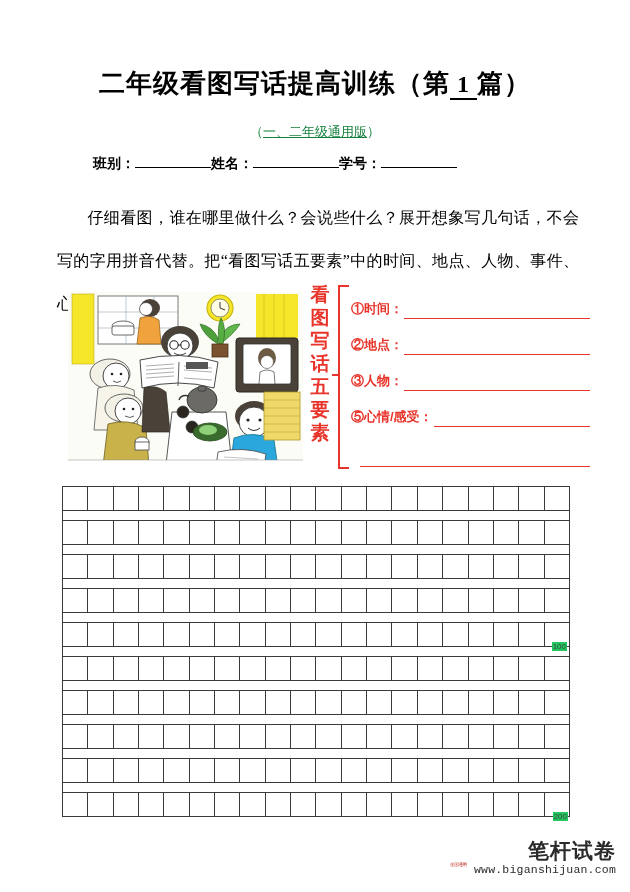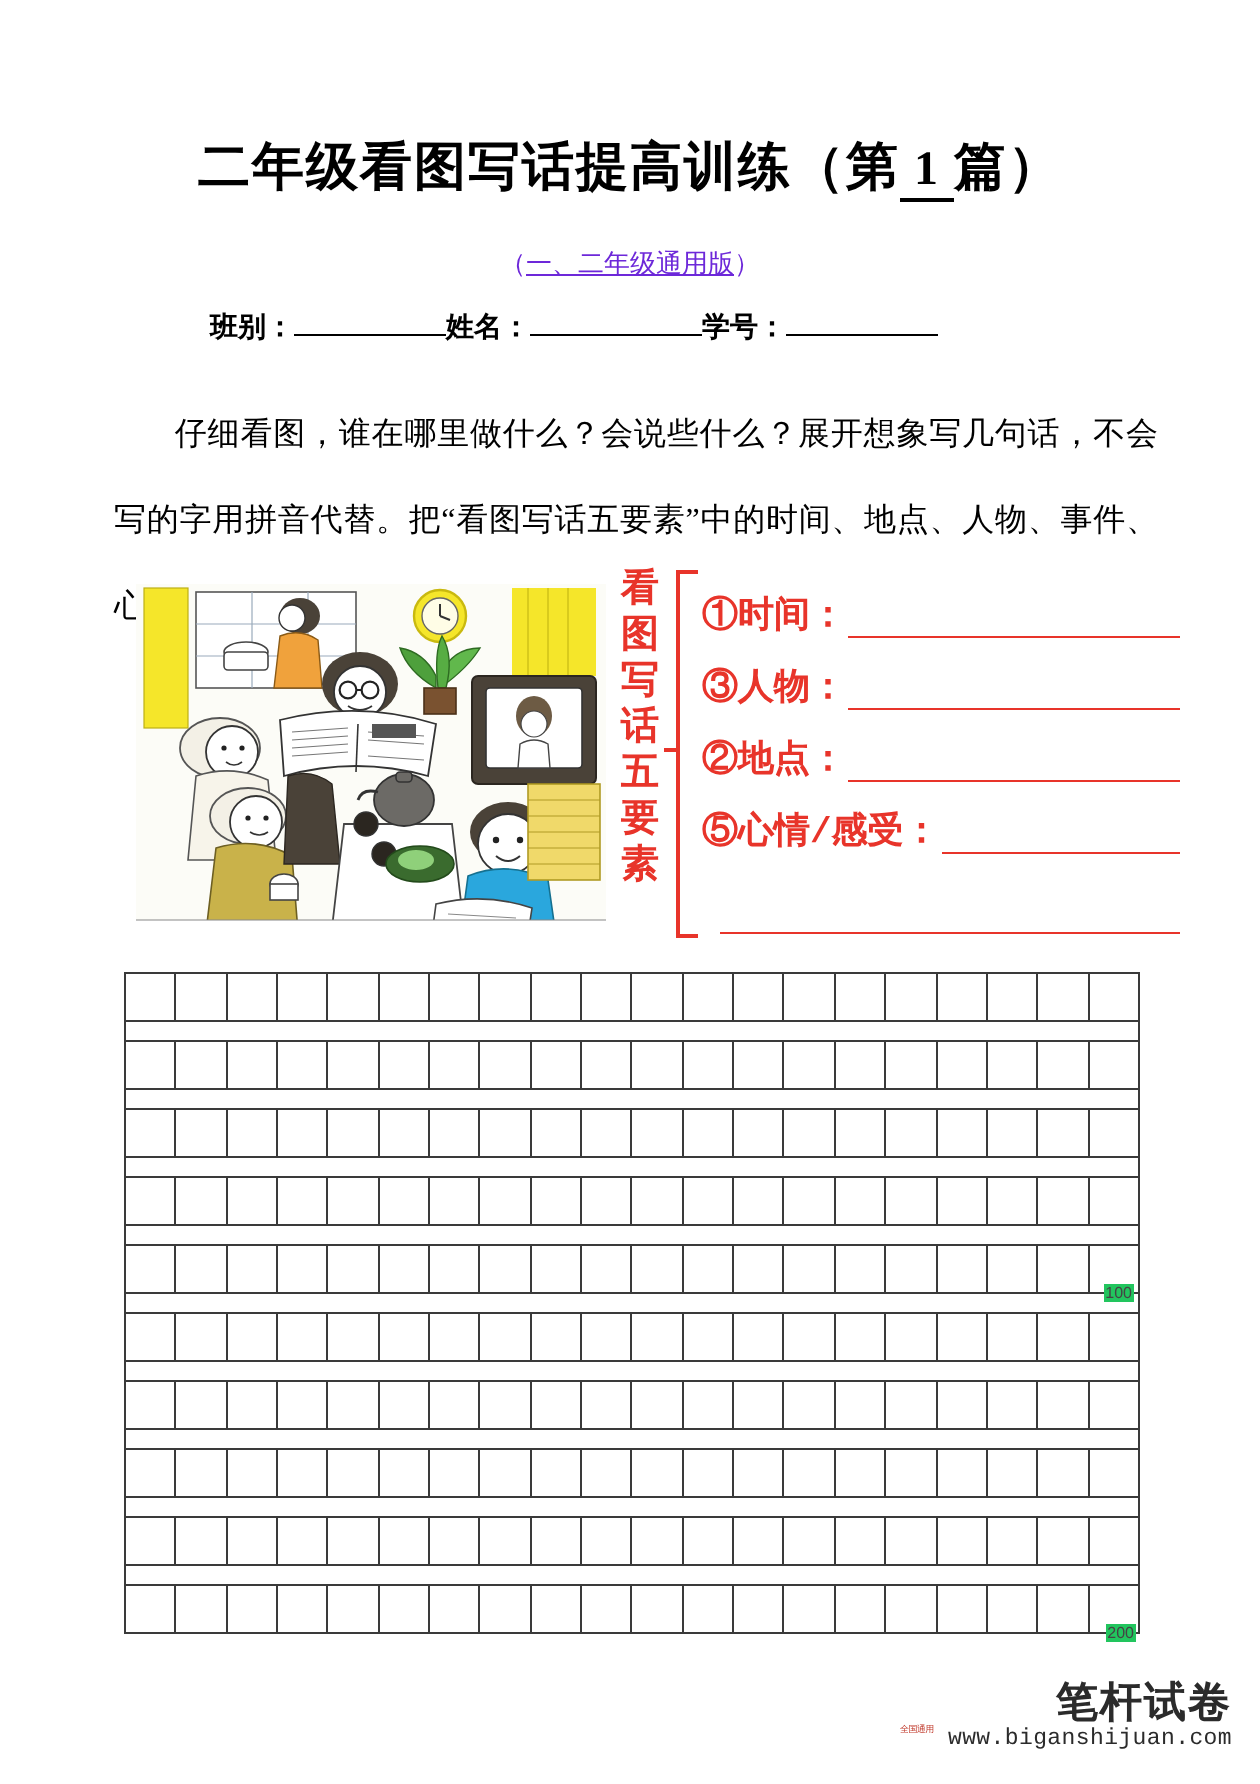--- a/index.html
+++ b/index.html
@@ -40,29 +40,29 @@
     padding: 0 7px;
     font-size: 24px;
   }
 
   .subtitle {
     position: absolute;
     left: 0; top: 123px;
     width: 630px;
     text-align: center;
     font-size: 13px;
-    color: #6d28d9;
+    color: #15803d;
     font-family: "Liberation Sans", sans-serif;
   }
   .subtitle u { text-decoration: underline; }
 
   
   .fields {
     position: absolute;
-    left: 105px; top: 154px;
+    left: 93px; top: 154px;
     width: 440px;
     font-size: 14px;
     color: #000;
     font-weight: bold;
     white-space: nowrap;
     font-family: "Liberation Serif", "DejaVu Serif", serif;
   }
   .fields .lbl { font-weight: bold; }
   .fld-line {
     display: inline-block;
@@ -143,25 +143,25 @@
     width: 239px;
   }
   .five-row {
     position: relative;
     height: 36px;
     display: flex;
     align-items: flex-end;
     white-space: nowrap;
   }
   .five-row .lab {
-    font-size: 18px;
+    font-size: 13px;
     font-weight: bold;
     color: #e8342a;
     line-height: 20px;
-    font-family: Liberation Mono, monospace;
+    font-family: Liberation Sans, sans-serif;
   }
   .five-row .rule {
     flex: 1 1 auto;
     border-bottom: 1.8px solid #e8342a;
     height: 15px;
     margin-left: 1px;
   }
   .five-tail {
     position: absolute;
     left: 55px; top: 183px;
@@ -390,25 +390,25 @@
     </div>
     <div class="brace"></div>
     <div class="brace-nub"></div>
 
     <div class="five-rows">
       <div class="five-row">
         <span class="lab"><span>①</span><span>时间：</span></span>
         <span class="rule"></span>
       </div>
       <div class="five-row">
-        <span class="lab"><span>③</span><span>人物：</span></span>
+        <span class="lab"><span>②</span><span>地点：</span></span>
         <span class="rule"></span>
       </div>
       <div class="five-row">
-        <span class="lab"><span>②</span><span>地点：</span></span>
+        <span class="lab"><span>③</span><span>人物：</span></span>
         <span class="rule"></span>
       </div>
       <div class="five-row">
         <span class="lab"><span>⑤</span><span>心情/感受：</span></span>
         <span class="rule"></span>
       </div>
     </div>
     <div class="five-tail"></div>
   </div>
 

